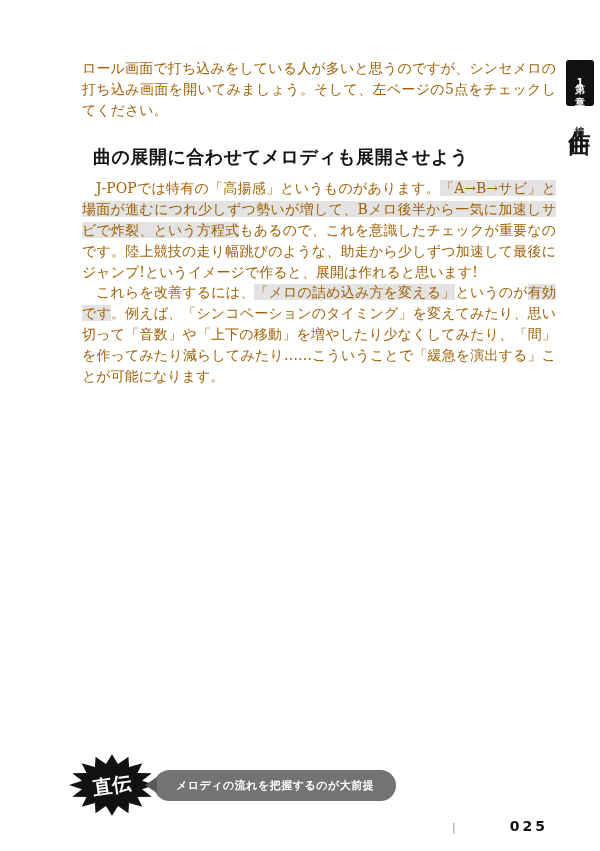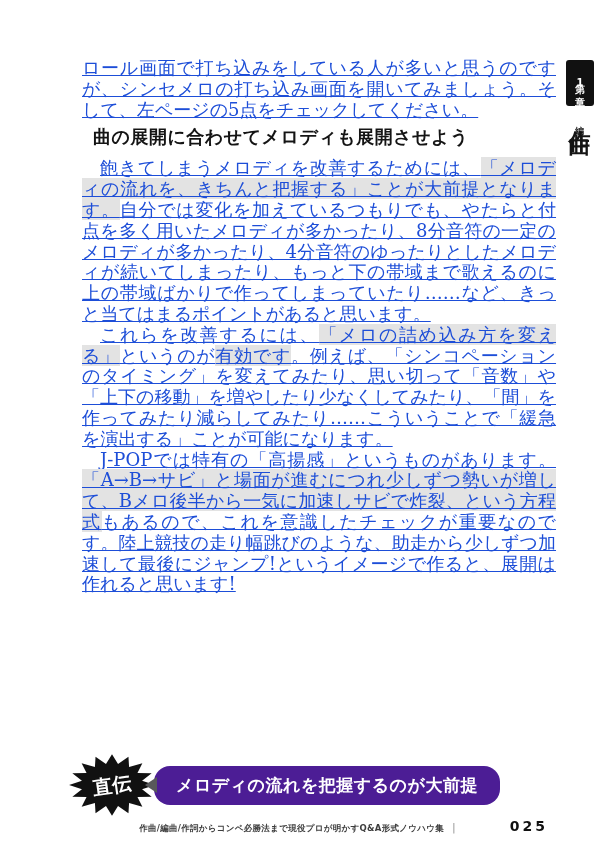--- a/index.html
+++ b/index.html
@@ -5,30 +5,29 @@
   * { margin:0; padding:0; box-sizing:border-box; }
   html,body { background:#fff; }
   .page {
     position:relative; width:600px; height:851px; background:#ffffff;
     overflow:hidden; font-family:"DejaVu Serif", serif; color:#1f1c1a;
   }
   .content {
     position:absolute; left:82px; top:58px; width:474px;
   }
   .body {
-    font-size:18px; line-height:20.8px; text-align:justify;
-    color:#1d4ed8;
-    text-decoration:underline;
+    font-size:14px; line-height:20.8px; text-align:justify;
+    color:#a16207;
   }
   .para { text-indent:1em; }
   .hl { background:#e3e3e3; }
   .heading {
     font-family:"DejaVu Sans", sans-serif; font-size:18px; font-weight:bold;
     color:#141414; letter-spacing:0.5px; padding-left:11px;
-    margin:4px 0 8px 0; line-height:26px;
+    margin:24px 0 8px 0; line-height:26px;
   }
   .heading.second { margin-top:16px; }
 
   
   .side-tab {
     position:absolute; left:563px; top:60px; width:33px;
     display:flex; flex-direction:column; align-items:center;
     font-family:"DejaVu Sans", sans-serif;
   }
   .chapter-box {
@@ -47,22 +46,22 @@
 
   
   .badge-row {
     position:absolute; left:66px; top:752px; height:66px;
     display:flex; align-items:center;
     font-family:"DejaVu Sans", sans-serif;
   }
   .starburst { display:block; }
   .starburst text { font-family:"DejaVu Sans", sans-serif; }
   .bubble {
-    position:relative; margin-left:-4px; background:#4c1d95; color:#fff;
-    border-radius:16px; padding:8px 22px; font-size:17px; font-weight:bold;
+    position:relative; margin-left:-4px; background:#737373; color:#fff;
+    border-radius:16px; padding:8px 22px; font-size:11px; font-weight:bold;
     letter-spacing:0.5px; white-space:nowrap;
   }
   .bubble-tail {
     position:absolute; left:-9px; top:50%; margin-top:-8px;
     width:0; height:0; border-top:8px solid transparent;
     border-bottom:8px solid transparent; border-right:12px solid #58595b;
   }
 
   
   .footer {
@@ -76,24 +75,23 @@
 </style>
 </head>
 <body>
 
 <div class="page">
 
   <div class="content">
     <p class="body intro">ロール画面で打ち込みをしている人が多いと思うのですが、シンセメロの打ち込み画面を開いてみましょう。そして、左ページの5点をチェックしてください。</p>
 
     <h2 class="heading">曲の展開に合わせてメロディも展開させよう</h2>
-    <p class="body para"><span>飽きてしまうメロディを改善するためには、</span><span class="hl">「メロディの流れを、きちんと把握する」ことが大前提となります。</span><span>自分では変化を加えているつもりでも、やたらと付点を多く用いたメロディが多かったり、8分音符の一定のメロディが多かったり、4分音符のゆったりとしたメロディが続いてしまったり、もっと下の帯域まで歌えるのに上の帯域ばかりで作ってしまっていたり……など、きっと当てはまるポイントがあると思います。</span></p>
 
+    <p class="body para"><span>J-POPでは特有の「高揚感」というものがあります。</span><span class="hl">「A→B→サビ」と場面が進むにつれ少しずつ勢いが増して、Bメロ後半から一気に加速しサビで炸裂、という方程式</span><span>もあるので、これを意識したチェックが重要なのです。陸上競技の走り幅跳びのような、助走から少しずつ加速して最後にジャンプ!というイメージで作ると、展開は作れると思います!</span></p>
     <p class="body para"><span>これらを改善するには、</span><span class="hl">「メロの詰め込み方を変える」</span><span>というのが</span><span class="hl">有効です</span><span>。例えば、「シンコペーションのタイミング」を変えてみたり、思い切って「音数」や「上下の移動」を増やしたり少なくしてみたり、「間」を作ってみたり減らしてみたり……こういうことで「緩急を演出する」ことが可能になります。</span></p>
-    <p class="body para"><span>J-POPでは特有の「高揚感」というものがあります。</span><span class="hl">「A→B→サビ」と場面が進むにつれ少しずつ勢いが増して、Bメロ後半から一気に加速しサビで炸裂、という方程式</span><span>もあるので、これを意識したチェックが重要なのです。陸上競技の走り幅跳びのような、助走から少しずつ加速して最後にジャンプ!というイメージで作ると、展開は作れると思います!</span></p>
   </div>
 
   <div class="side-tab">
     <div class="chapter-box">
       <span class="vtext">第1章</span>
     </div>
     <div class="vtitle">作曲</div>
     <div class="vsuffix">編</div>
   </div>
 
@@ -102,18 +100,17 @@
       <polygon fill="#111" points="87,31 74.4,35.1 83.8,42.5 69.9,42.7 74.7,52.2 61.7,48.5 61.1,58.7 50.9,51.6 45,61 39.1,51.6 28.9,58.7 28.3,48.5 15.3,52.2 20.1,42.7 6.2,42.5 15.6,35.1 3,31 15.6,26.9 6.2,19.5 20.1,19.3 15.3,9.8 28.3,13.5 28.9,3.3 39.1,10.4 45,1 50.9,10.4 61.1,3.3 61.7,13.5 74.7,9.8 69.9,19.3 83.8,19.5 74.4,26.9"></polygon>
       <text x="45" y="38" text-anchor="middle" transform="rotate(-8 45 31)" fill="#ffffff" font-size="19" font-weight="bold">直伝</text>
     </svg>
     <div class="bubble">
       <span class="bubble-tail"></span>
       <span>メロディの流れを把握するのが大前提</span>
     </div>
   </div>
 
   <div class="footer">
-    <span class="caption">作曲/編曲/作詞からコンペ必勝法まで現役プロが明かすQ&amp;A形式ノウハウ集</span>
     <span class="sep">|</span>
     <span class="pagenum">025</span>
   </div>
 
 </div>
 
 </body></html>

